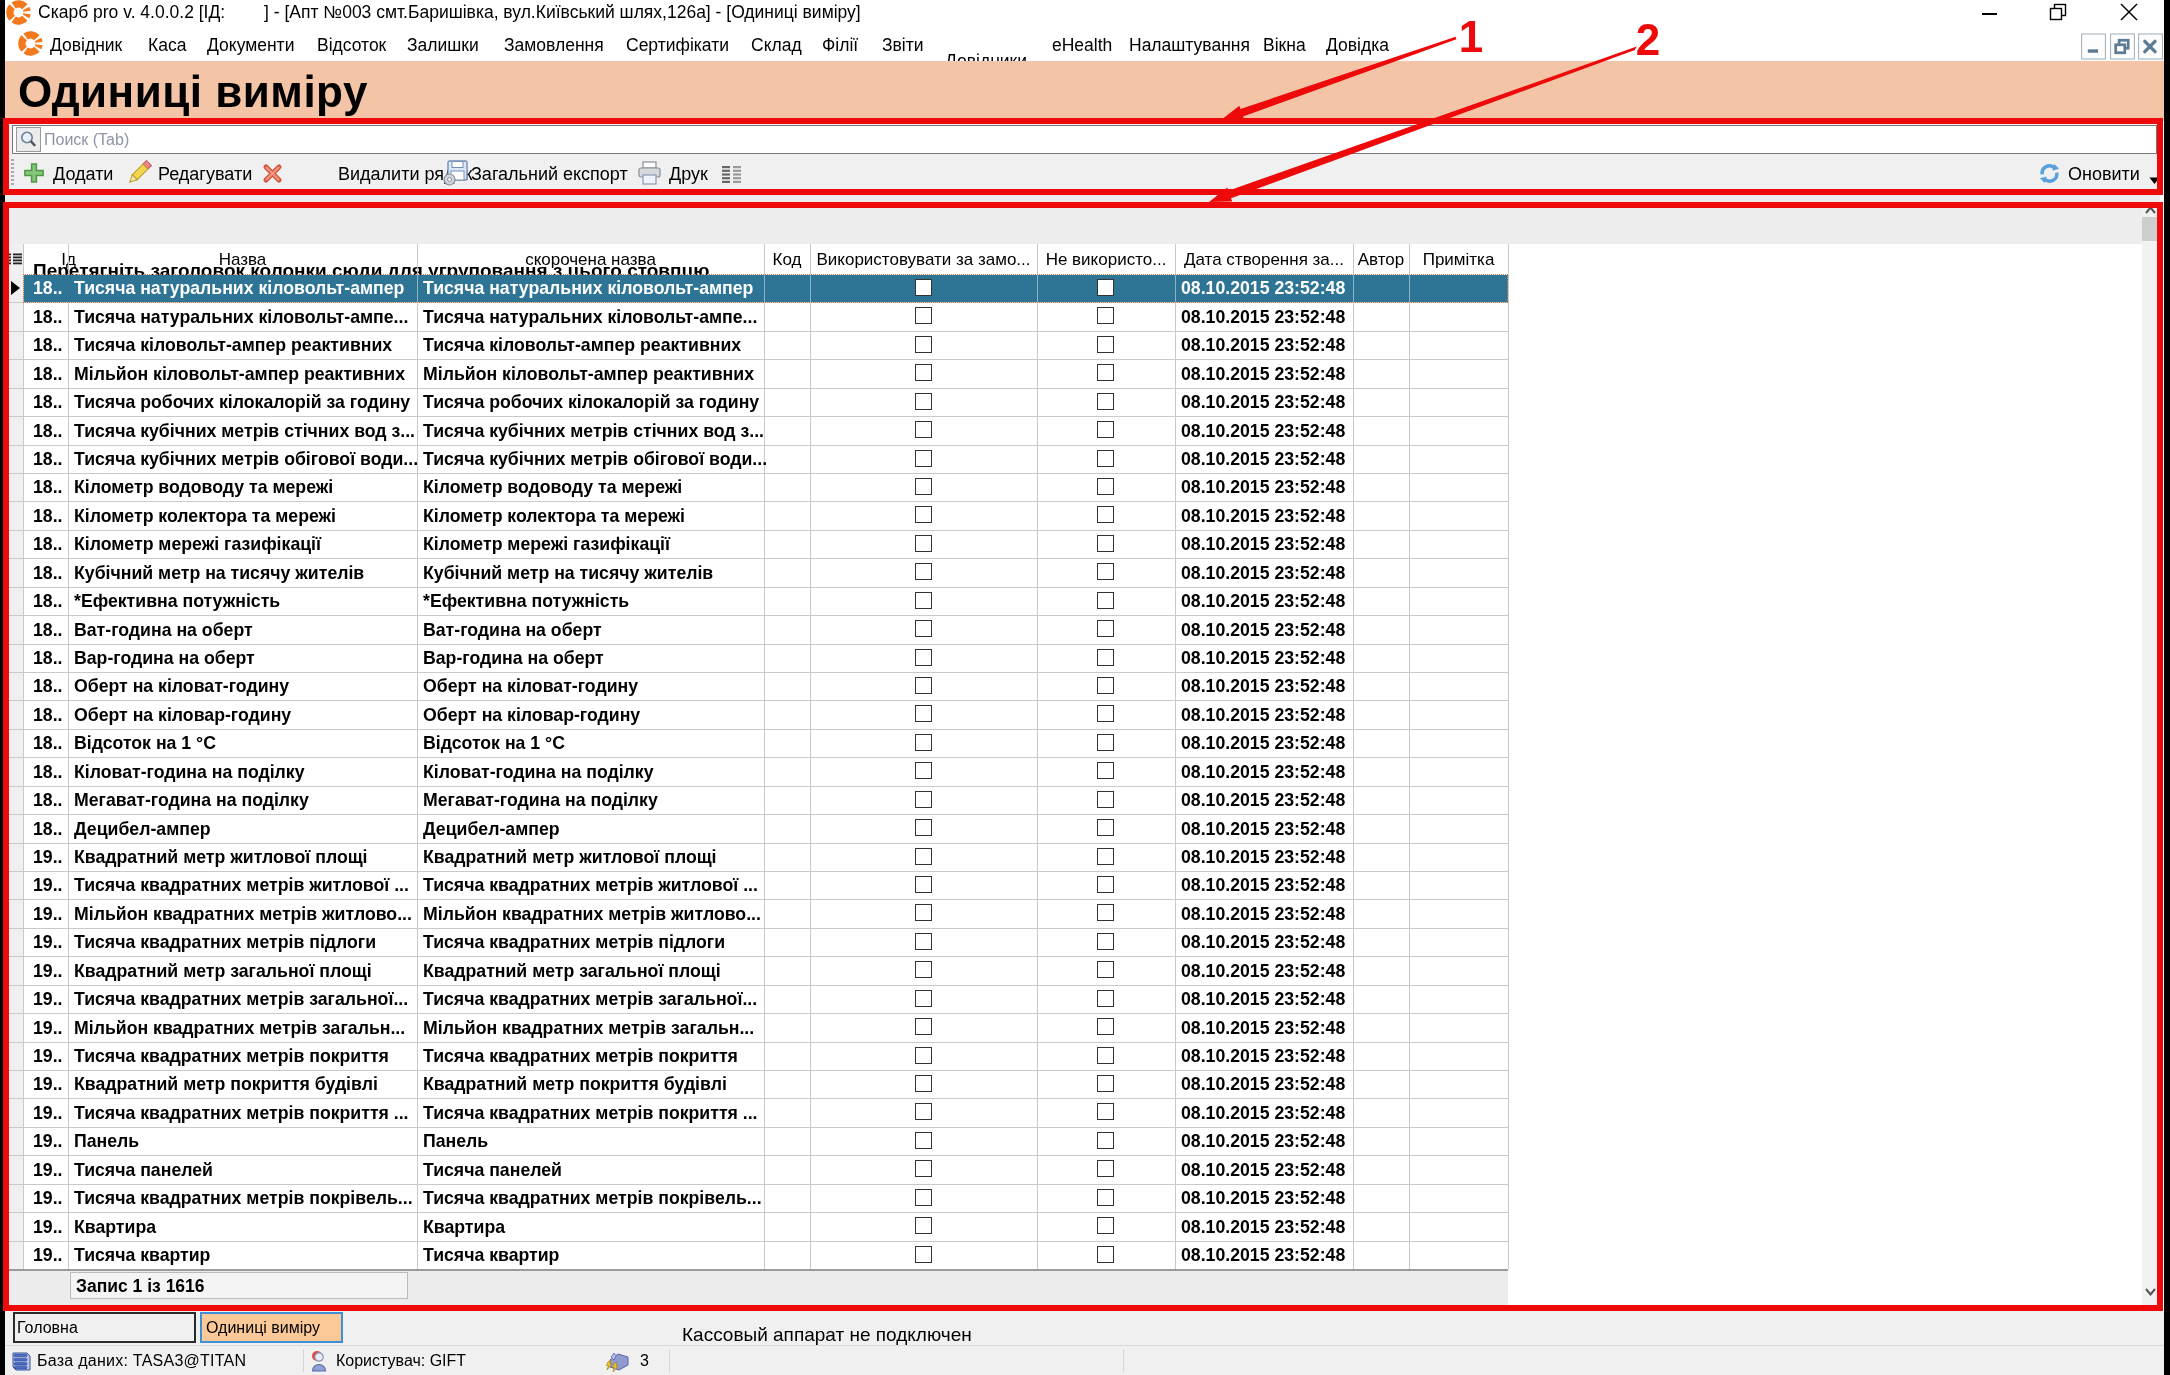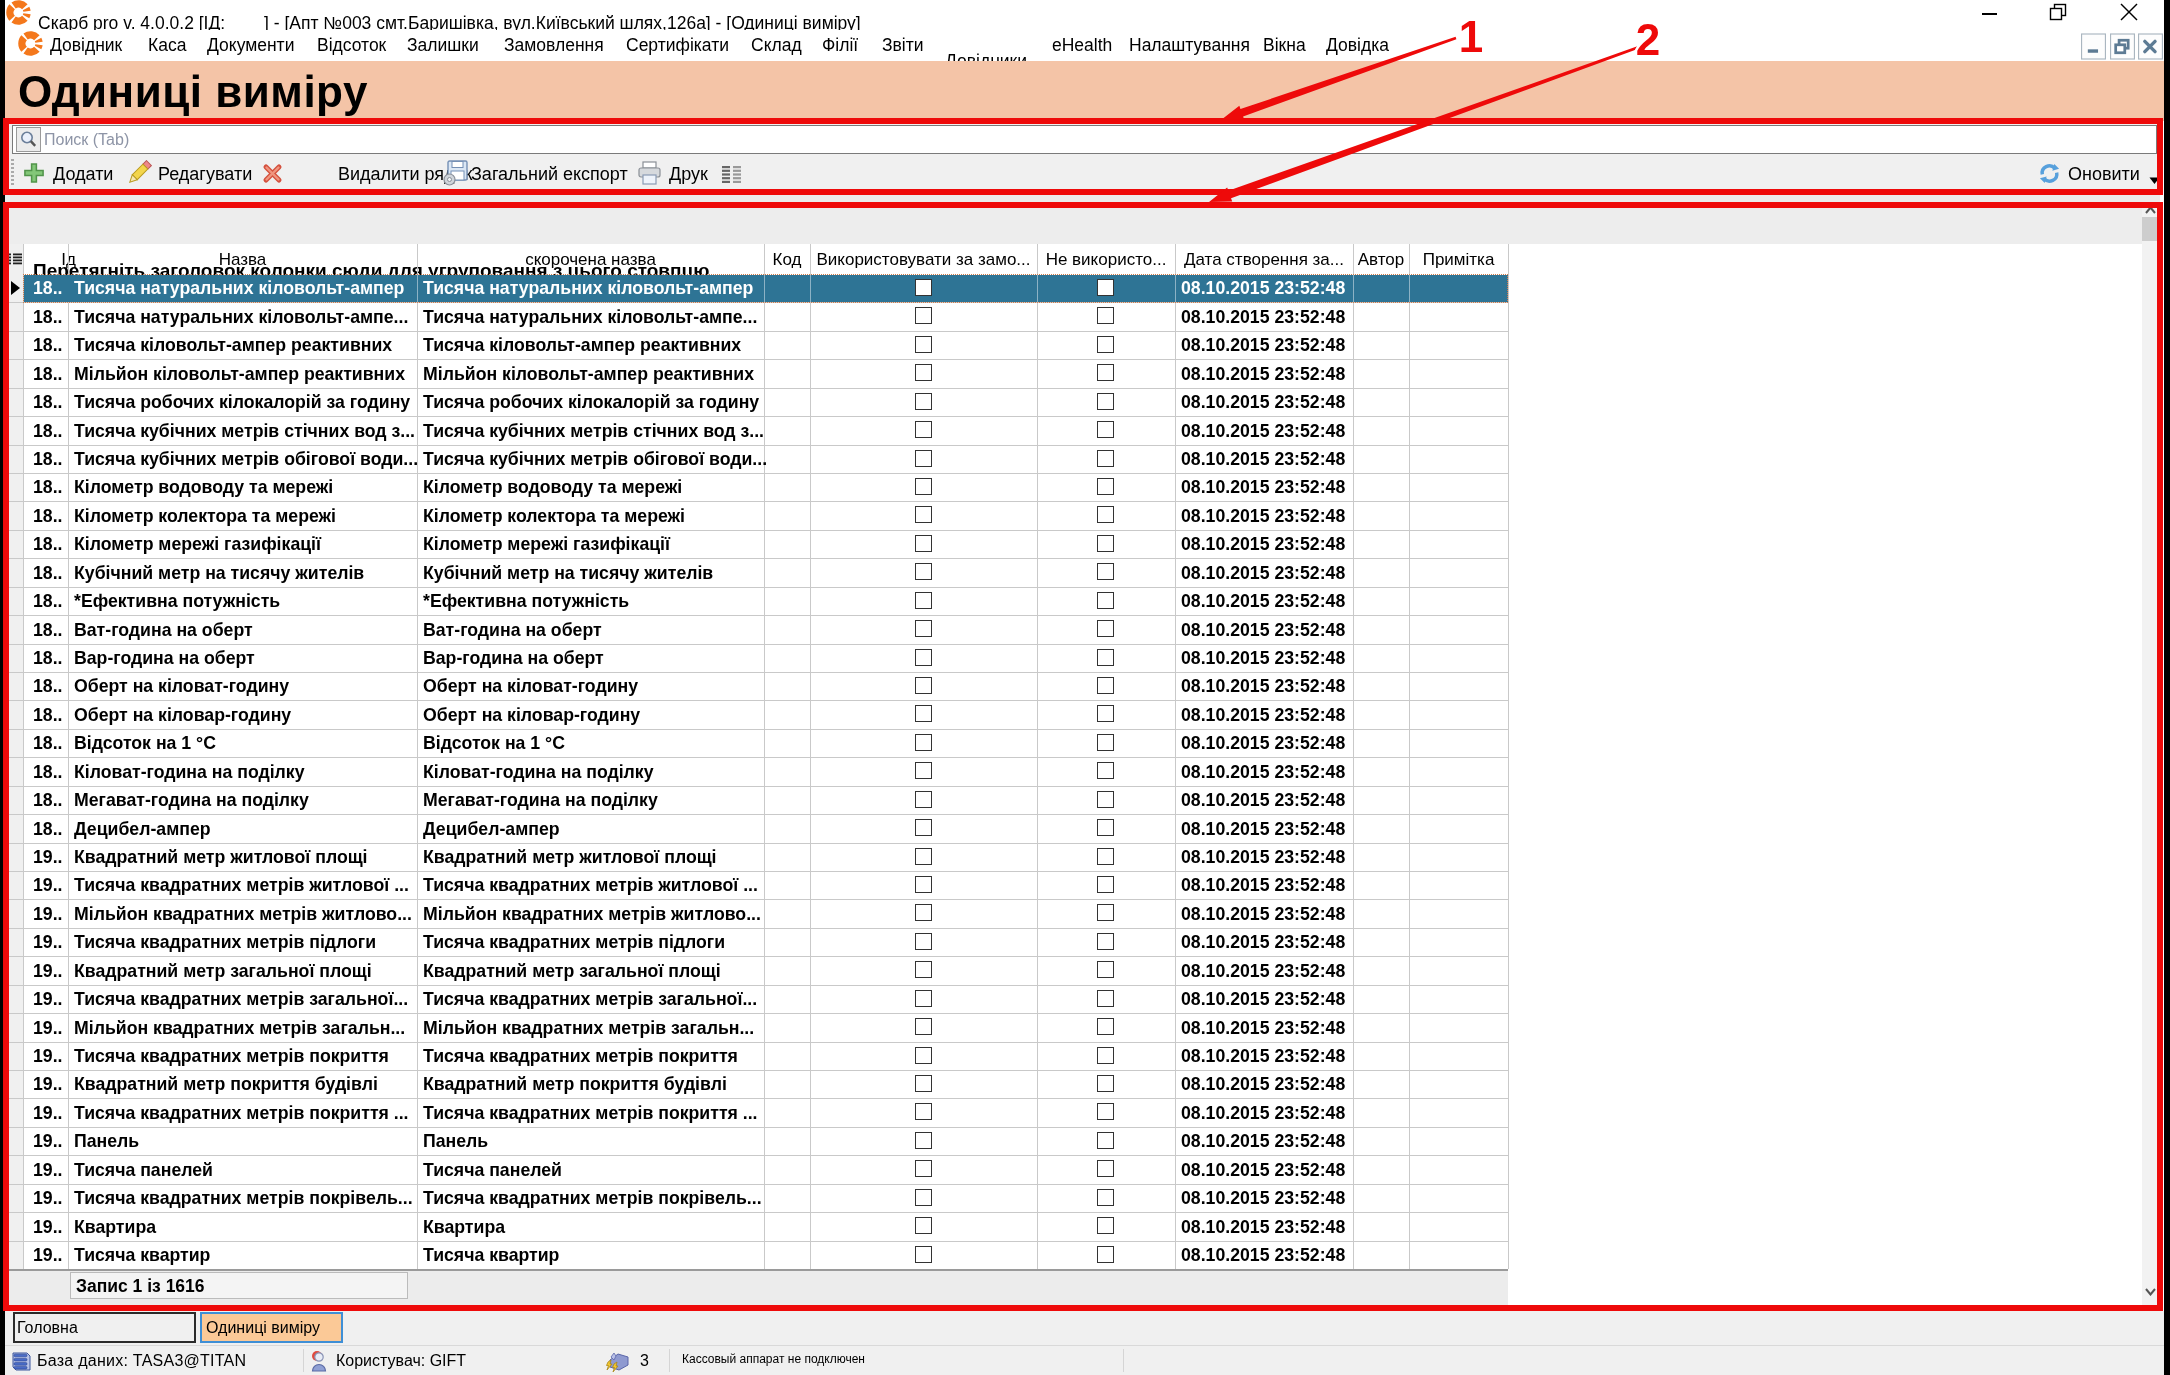--- a/index.html
+++ b/index.html
@@ -7,21 +7,21 @@
 .bold{font-weight:bold;}
 </style></head><body>
 <div class="a" style="left:0;top:0;width:2170px;height:30px;background:#fff;"></div>
 <svg class="a" style="left:6px;top:0px" width="25" height="25" viewBox="0 0 25 25">
     <path d="M23.3161 6.74897 A12.25 12.25 0 0 1 24.6308 10.7951 L17.3276 11.8215 A4.875 4.875 0 0 0 16.8044 10.2113 Z" fill="#f4781c"></path>
     <path d="M24.6308 14.2049 A12.25 12.25 0 0 1 23.3161 18.251 L16.8044 14.7887 A4.875 4.875 0 0 0 17.3276 13.1785 Z" fill="#f4781c"></path>
     <path d="M21.6035 20.6968 A12.25 12.25 0 0 1 5.47369 22.5346 L9.70381 16.4934 A4.875 4.875 0 0 0 16.1228 15.762 Z" fill="#f4781c"></path>
     <path d="M3.39648 20.6968 A12.25 12.25 0 0 1 3.39648 4.30315 L8.87717 9.23799 A4.875 4.875 0 0 0 8.87717 15.762 Z" fill="#f4781c"></path>
     <path d="M5.47369 2.46539 A12.25 12.25 0 0 1 21.6035 4.30315 L16.1228 9.23799 A4.875 4.875 0 0 0 9.70381 8.50663 Z" fill="#f4781c"></path>
   </svg>
-<div class="a" style="left:38px;top:13px;font-size:17.5px;white-space:pre;">Скарб pro v. 4.0.0.2 [ІД:        ] - [Апт №003 смт.Баришівка, вул.Київський шлях,126а] - [Одиниці виміру]</div>
+<div class="a" style="left:38px;top:2px;font-size:17.5px;white-space:pre;">Скарб pro v. 4.0.0.2 [ІД:        ] - [Апт №003 смт.Баришівка, вул.Київський шлях,126а] - [Одиниці виміру]</div>
 <div class="a" style="left:1982px;top:13px;width:15px;height:2px;background:#000;"></div>
 <svg class="a" style="left:2049px;top:3px" width="18" height="18" viewBox="0 0 18 18" fill="none" stroke="#000" stroke-width="1.4">
     <rect x="5.5" y="1.5" width="11" height="11"></rect>
     <rect x="1.5" y="5.5" width="11" height="11" fill="#fff"></rect>
   </svg>
 <svg class="a" style="left:2120px;top:3px" width="18" height="18" viewBox="0 0 18 18" stroke="#000" stroke-width="1.4">
     <line x1="1" y1="1" x2="17" y2="17"></line>
     <line x1="17" y1="1" x2="1" y2="17"></line>
   </svg>
 <div class="a" style="left:0;top:30px;width:2170px;height:31px;background:#fff;"></div>
@@ -461,21 +461,21 @@
   </svg>
 <div class="a" style="left:336px;top:1352px;font-size:16px;">Користувач: GIFT</div>
 <svg class="a" style="left:604px;top:1351px" width="26" height="21" viewBox="0 0 26 21">
     <path d="M6 9 L14 3 L24 6 L24 14 L15 19 L6 16 Z" fill="#8f9ad0" stroke="#5a65a8" stroke-width="1"></path>
     <path d="M7 6 L10 2 L12 5 L10 9 Z" fill="#b8c0e8" stroke="#5a65a8" stroke-width="0.8"></path>
     <path d="M4 11 L7 9 L6 13 L8 13 L3 19 L4.5 14.5 L2.5 14.5 Z" fill="#f4c92e" stroke="#a8861c" stroke-width="0.8"></path>
     <path d="M10 13 L13 11 L12 15 L14 15 L9 21 L10.5 16.5 L8.5 16.5 Z" fill="#f4c92e" stroke="#a8861c" stroke-width="0.8"></path>
   </svg>
 <div class="a" style="left:640px;top:1352px;font-size:16px;">3</div>
 <div class="a" style="left:669px;top:1349px;width:1px;height:23px;background:#d5d5d5;"></div>
-<div class="a" style="left:682px;top:1352px;font-size:12px;">Кассовый аппарат не подключен</div>
+<div class="a" style="left:682px;top:1324px;font-size:19px;">Кассовый аппарат не подключен</div>
 <div class="a" style="left:1123px;top:1349px;width:1px;height:23px;background:#d5d5d5;"></div>
 <div class="a" style="left:1131px;top:1380px;font-size:16px;">Зона: Склад [1]</div>
 <div class="a" style="left:0;top:0;width:5px;height:1375px;background:#000;"></div>
 <div class="a" style="left:2164px;top:0;width:6px;height:1375px;background:#000;"></div>
 <div class="a" style="left:3px;top:118px;width:2160px;height:77px;border:6px solid #ee0a0a;"></div>
 <div class="a" style="left:3px;top:202px;width:2160px;height:1109px;border:6px solid #ee0a0a;"></div>
 <svg class="a" style="left:0;top:0" width="2170" height="1375" viewBox="0 0 2170 1375">
     <polygon points="1455.6,36.867 1240.45,108.975 1239.33,105.765 1221,120 1244.21,119.739 1243.09,116.529 1456.4,39.133" fill="#ee0a0a"></polygon>
     <polygon points="1641.59,44.871 1228.34,190.78 1227.19,187.581 1209,202 1232.21,201.505 1231.05,198.306 1642.41,47.129" fill="#ee0a0a"></polygon>
     <text x="1471" y="52" text-anchor="middle" font-family="Liberation Sans" font-size="44" font-weight="bold" fill="#ee0a0a" stroke="#fff" stroke-width="5" paint-order="stroke">1</text>

